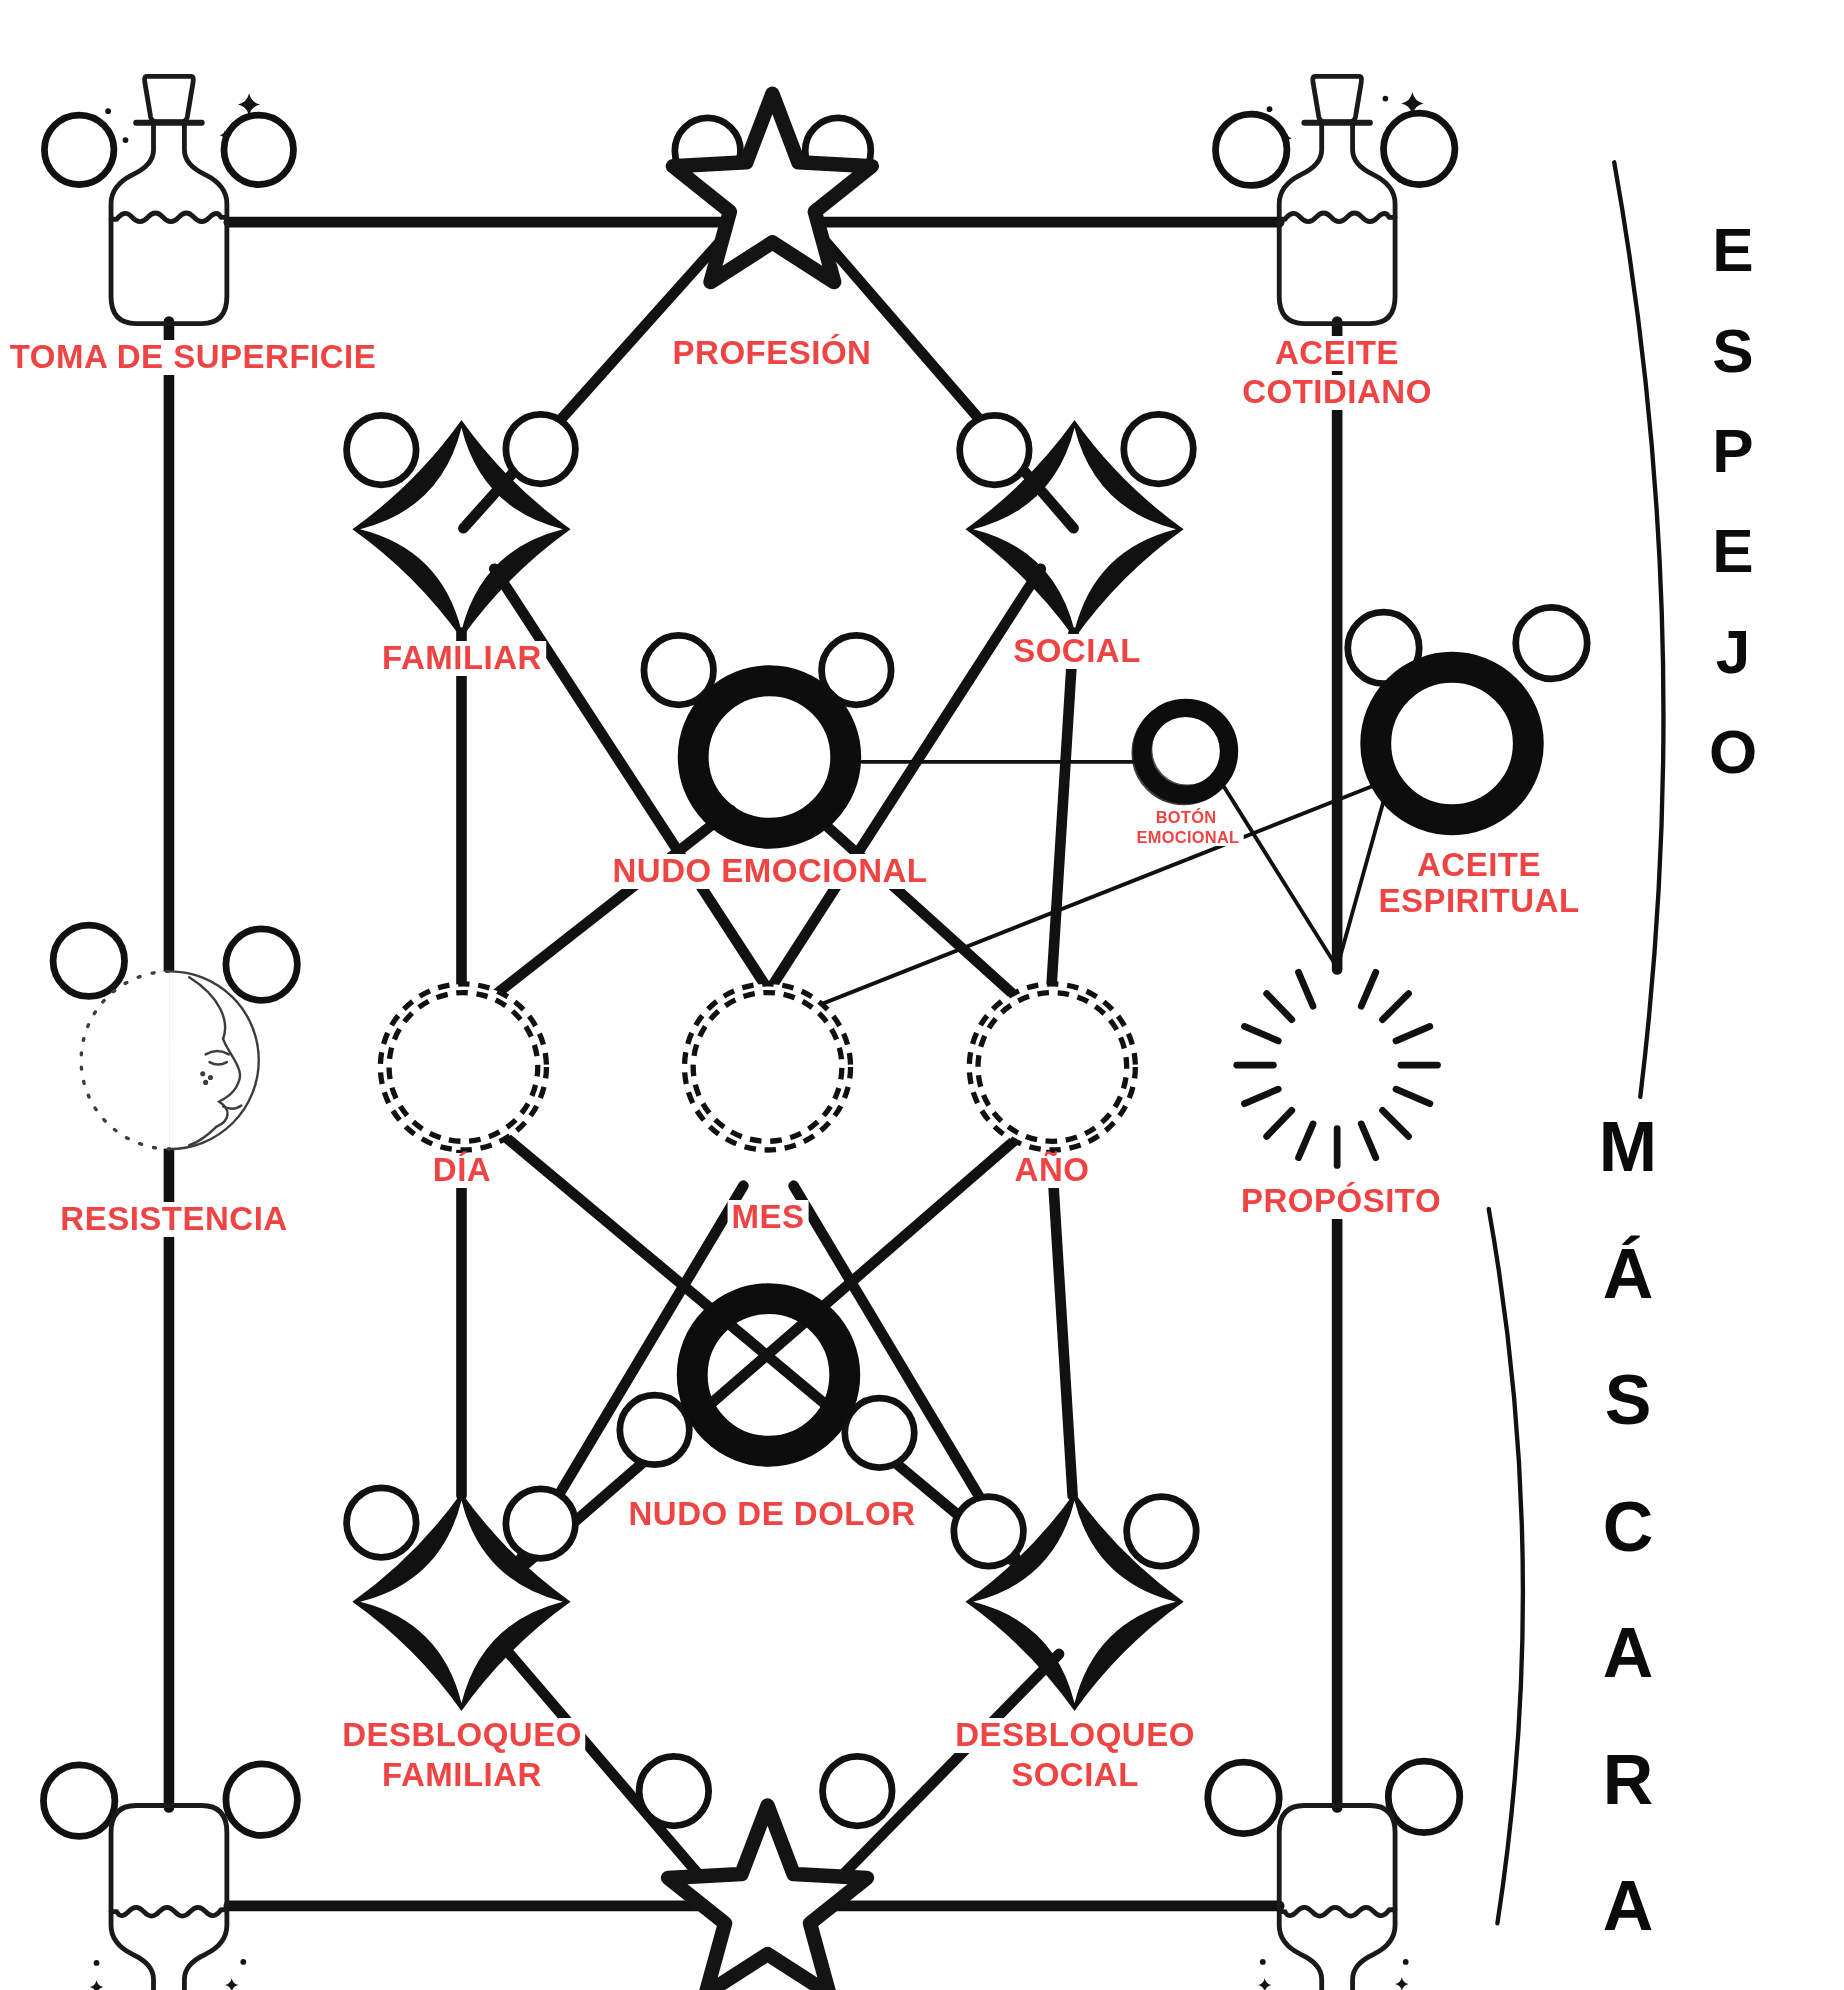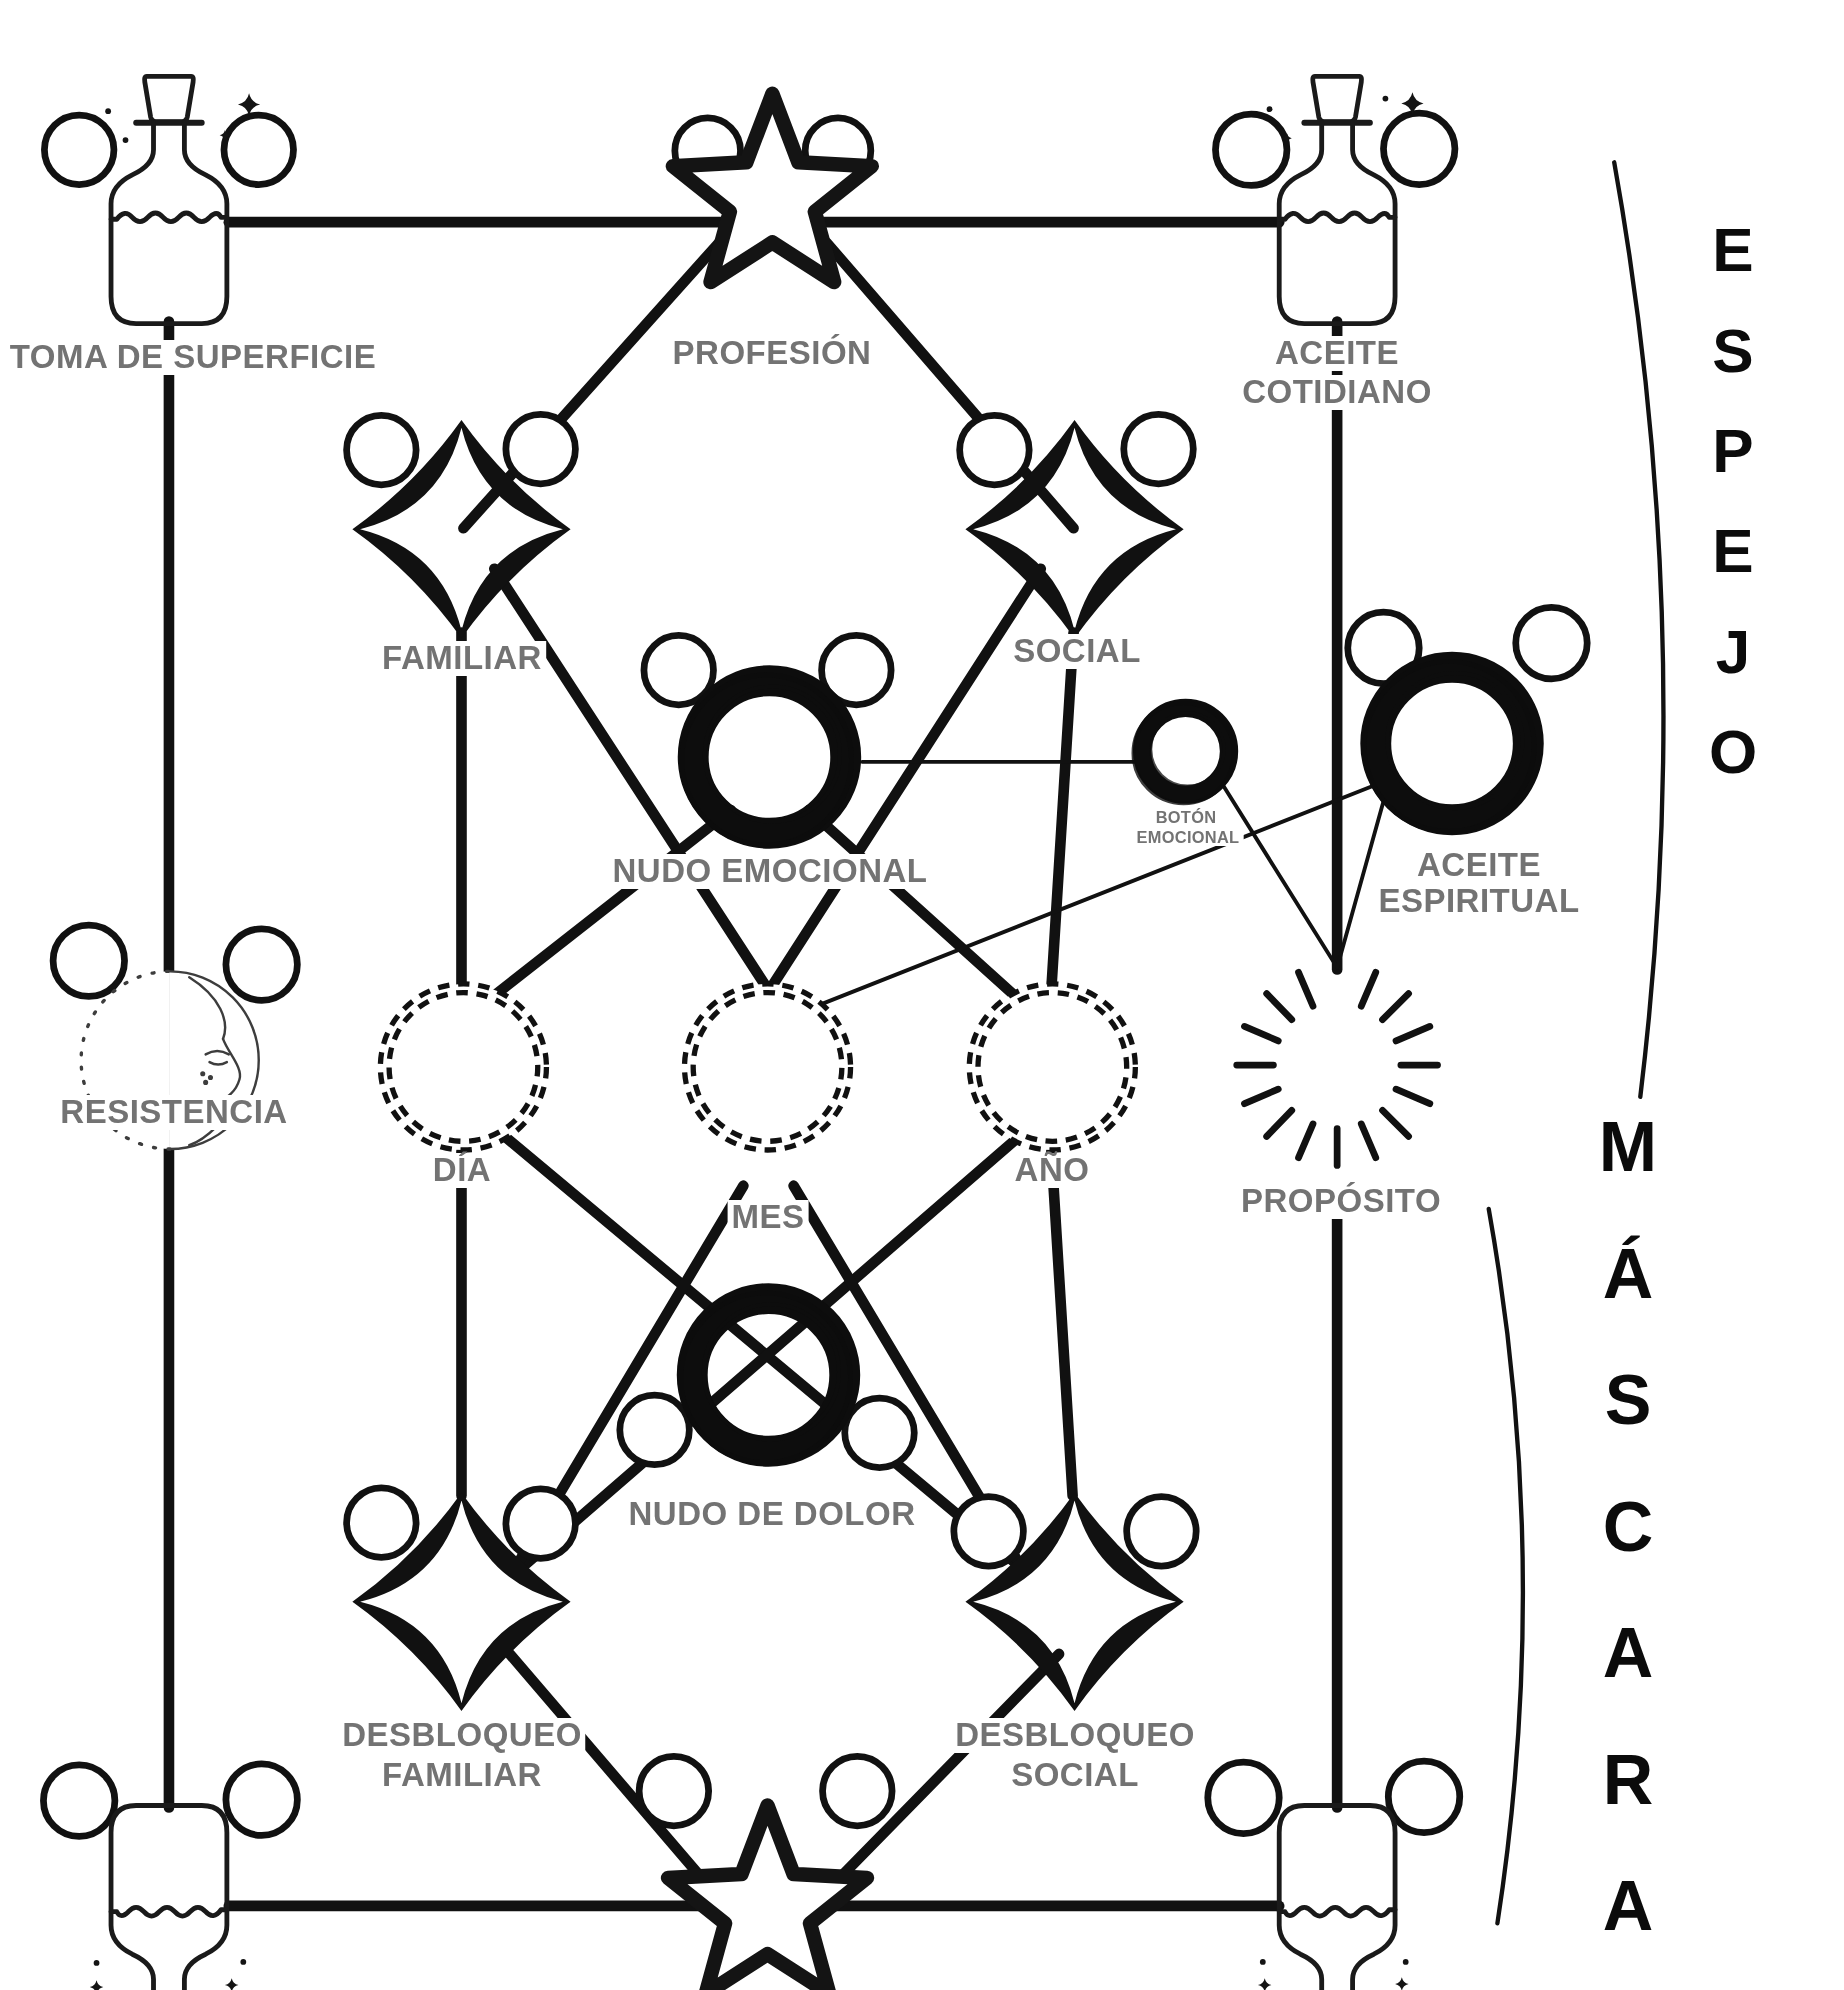--- a/index.html
+++ b/index.html
@@ -1,20 +1,20 @@
 <!DOCTYPE html>
 <html><head>
 <meta charset="utf-8">
 <style>
   html,body{margin:0;padding:0;background:#888;}
   .canvas{position:relative;width:1844px;height:1991px;background:#ffffff;overflow:hidden;
           font-family:"Liberation Sans",sans-serif;}
   .canvas svg{position:absolute;left:0;top:0;}
   .label{position:absolute;transform:translateX(-50%);font-weight:700;font-size:33px;
-         color:#737373;white-space:nowrap;background:#fff;padding:0 3.9px;line-height:1.05;
+         color:#ef4444;white-space:nowrap;background:#fff;padding:0 3.9px;line-height:1.05;
          text-align:center;letter-spacing:0.5px;}
   .label.small{font-size:16.4px;letter-spacing:0.3px;}
   .vletter{position:absolute;transform:translateX(-50%);font-weight:700;color:#0b0b0b;
            line-height:1;background:transparent;}
   .vletter.espejo{font-size:62px;}
   .vletter.mascara{font-size:70px;}
 </style>
 </head>
 <body>
 
@@ -207,21 +207,21 @@
 <div class="label" style="left:772px;top:336px;">PROFESIÓN</div>
 <div class="label" style="left:1337px;top:336px;">ACEITE</div>
 <div class="label" style="left:1337px;top:375px;">COTIDIANO</div>
 <div class="label" style="left:462px;top:641px;">FAMILIAR</div>
 <div class="label" style="left:1077px;top:634px;">SOCIAL</div>
 <div class="label" style="left:770px;top:854px;text-align:right;">NUDO EMOCIONAL</div>
 <div class="label small" style="left:1186px;top:809px;text-align:center;">BOTÓN</div>
 <div class="label small" style="left:1188px;top:829px;">EMOCIONAL</div>
 <div class="label" style="left:1479px;top:848px;">ACEITE</div>
 <div class="label" style="left:1479px;top:884px;">ESPIRITUAL</div>
-<div class="label" style="left:174px;top:1095px;">RESISTENCIA</div>
+<div class="label" style="left:174px;top:1202px;">RESISTENCIA</div>
 <div class="label" style="left:462px;top:1153px;">DÍA</div>
 <div class="label" style="left:768px;top:1200px;">MES</div>
 <div class="label" style="left:1052px;top:1153px;">AÑO</div>
 <div class="label" style="left:1341px;top:1153px;margin-top:31px;">PROPÓSITO</div>
 <div class="label" style="left:772px;top:1468px;margin-top:29px;">NUDO DE DOLOR</div>
 <div class="label" style="left:462px;top:1718px;">DESBLOQUEO</div>
 <div class="label" style="left:462px;top:1758px;">FAMILIAR</div>
 <div class="label" style="left:1075px;top:1718px;">DESBLOQUEO</div>
 <div class="label" style="left:1075px;top:1758px;">SOCIAL</div>
 

